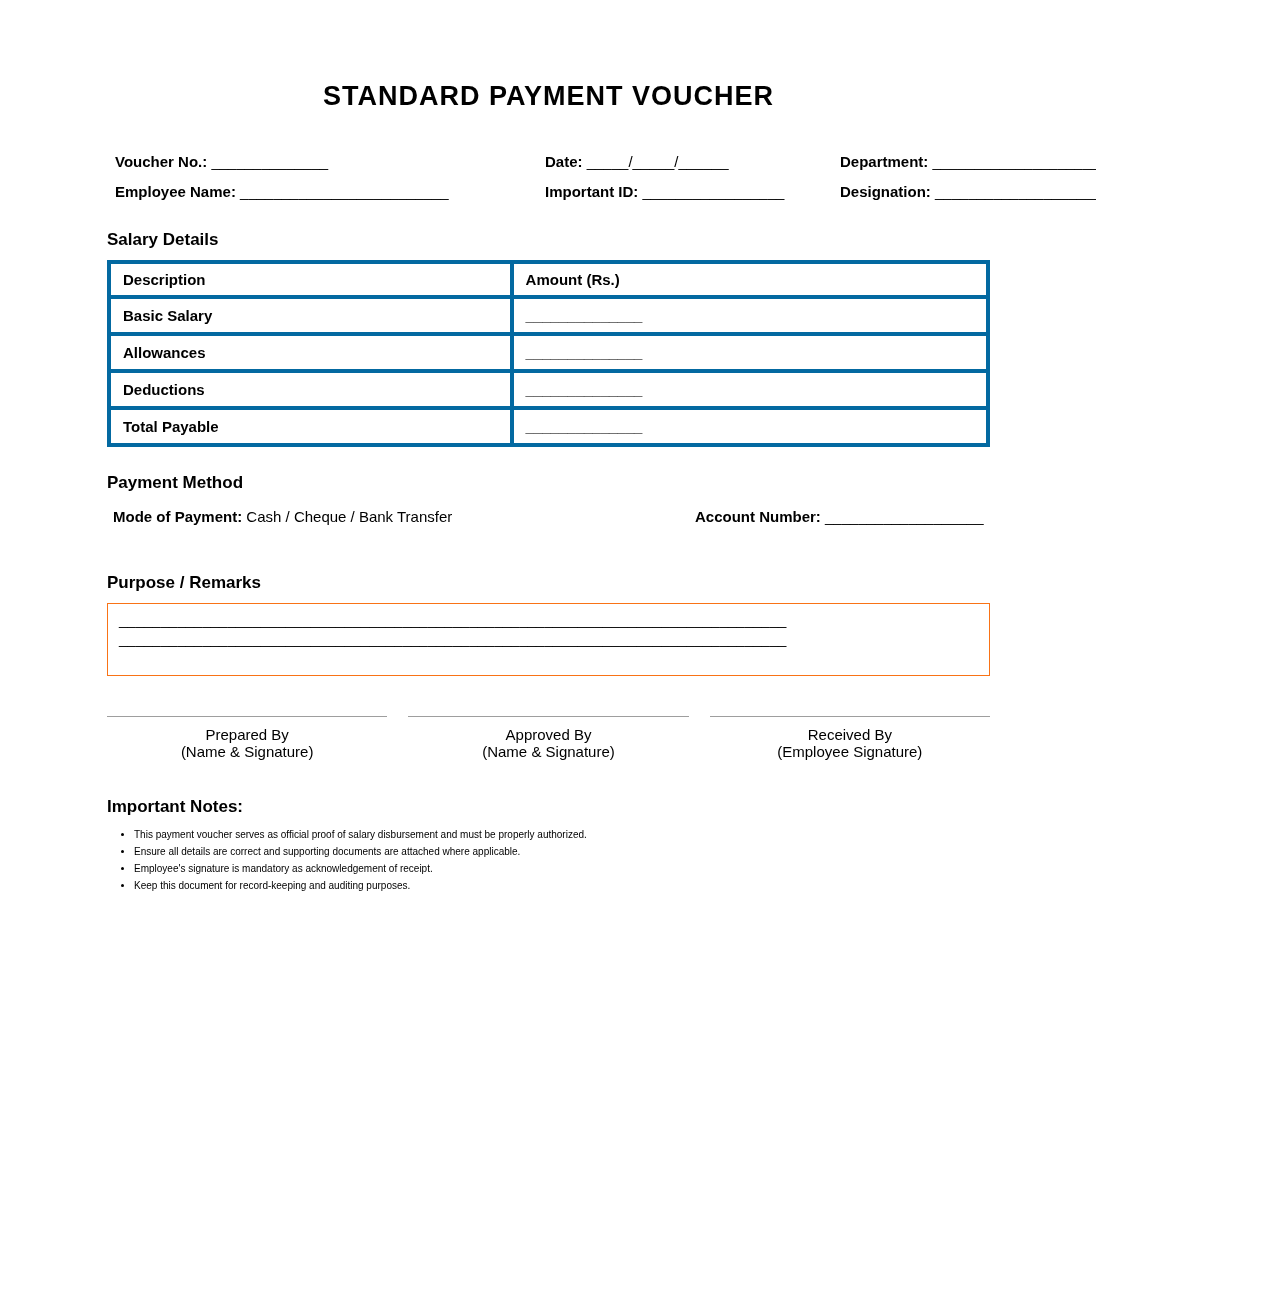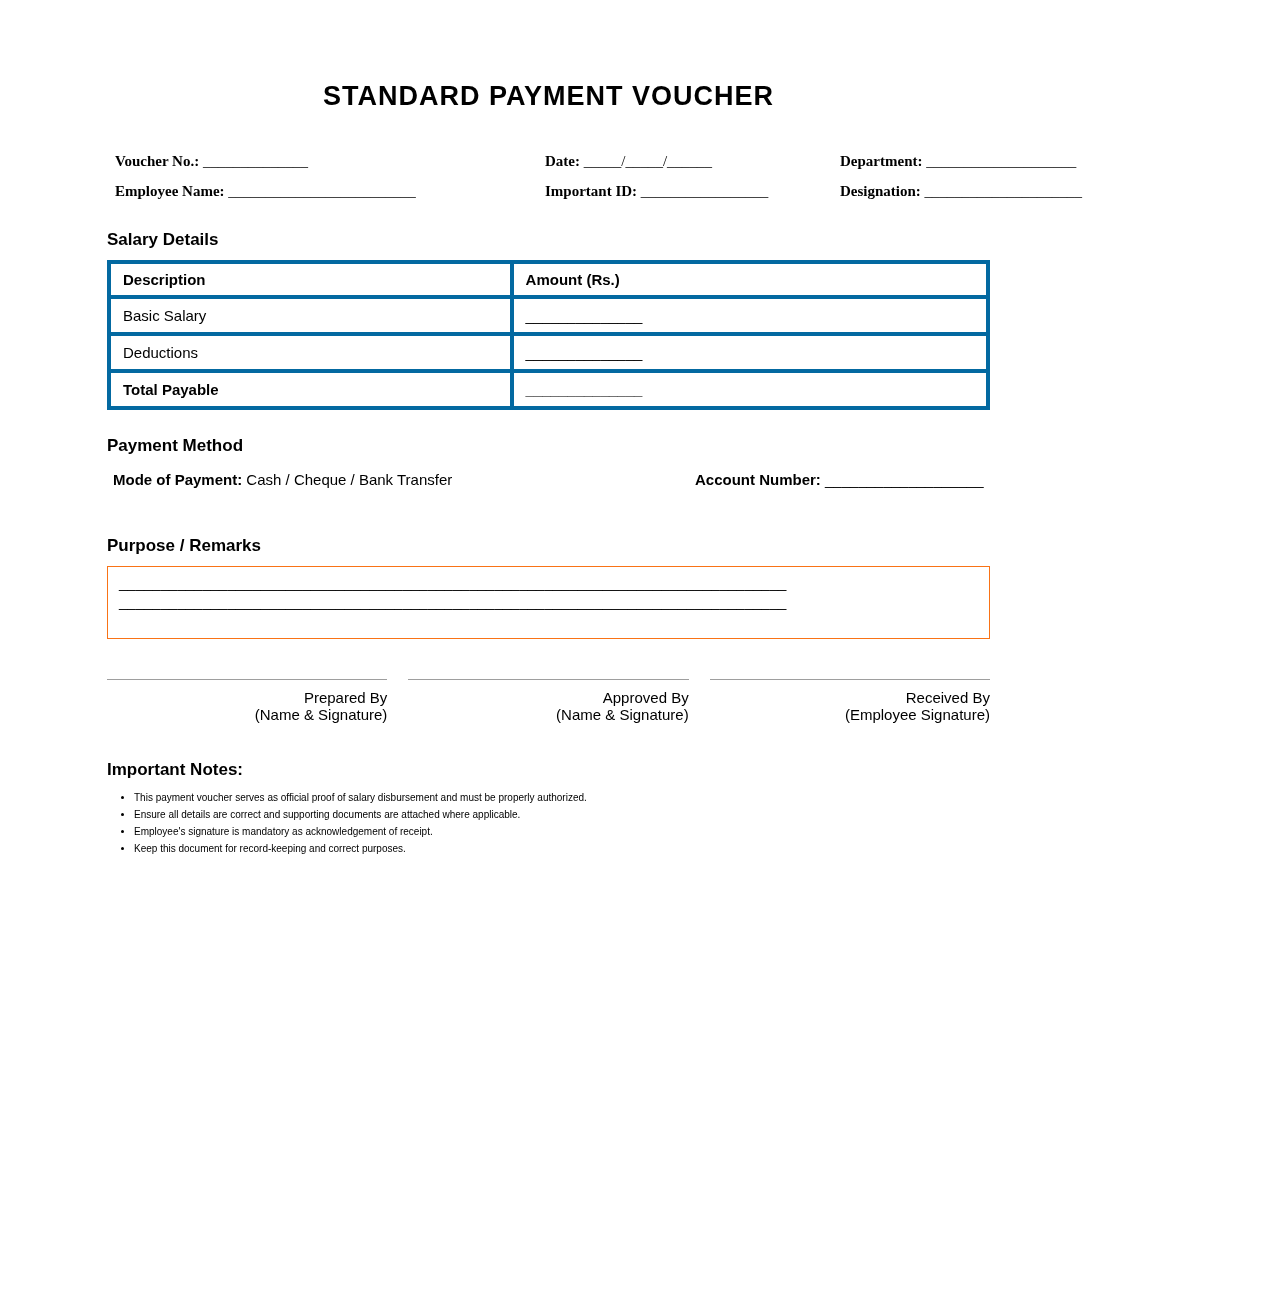--- a/index.html
+++ b/index.html
@@ -34,21 +34,21 @@
 
   
   .info-grid {
     display: grid;
     grid-template-columns: 430px 295px 1fr;
     row-gap: 11px;
     margin-top: 42px;
     padding-left: 8px;
     line-height: 19px;
   }
-  .field { white-space: nowrap; font-family: Liberation Serif, serif; }
+  .field { white-space: nowrap; }
   .field .lbl { font-weight: bold; }
   .blank { white-space: nowrap; letter-spacing: 0; }
 
   
   .section-heading {
     margin: 0;
     font-size: 17px;
     font-weight: bold;
     line-height: 1.1;
   }
@@ -63,21 +63,21 @@
     border-collapse: collapse;
     margin-top: 10px;
   }
   .salary-table th, .salary-table td {
     border: 4px solid #0369a1;
     text-align: left;
     font-size: 15px;
     vertical-align: middle;
   }
   .salary-table th { font-weight: bold; padding: 7px 12px; }
-  .salary-table td { font-weight: normal; padding: 8px 12px; }
+  .salary-table td { font-weight: bold; padding: 8px 12px; }
   .salary-table col.col-desc   { width: 45.8%; }
   .salary-table col.col-amount { width: 54.2%; }
   .salary-table tr.total-row td { font-weight: bold; }
 
   
   .payment-row {
     display: flex;
     margin-top: 15px;
     padding-left: 6px;
     line-height: 19px;
@@ -99,21 +99,21 @@
   
   .signatures {
     display: flex;
     gap: 21px;
     margin-top: 40px;
   }
   .sig-block {
     flex: 1;
     border-top: 1px solid #9e9e9e;
     padding-top: 9px;
-    text-align: right;
+    text-align: center;
     line-height: 17px;
   }
 
   
   .notes-list {
     margin: 9px 0 0 0;
     padding-left: 27px;
   }
   .notes-list li {
     font-size: 10px;
@@ -165,20 +165,24 @@
         <th>Description</th>
         <th>Amount (Rs.)</th>
       </tr>
     </thead>
     <tbody>
       <tr>
         <td>Basic Salary</td>
         <td class="blank">______________</td>
       </tr>
       <tr>
+        <td>Allowances</td>
+        <td class="blank">______________</td>
+      </tr>
+      <tr>
         <td>Deductions</td>
         <td class="blank">______________</td>
       </tr>
       <tr class="total-row">
         <td>Total Payable</td>
         <td class="blank">______________</td>
       </tr>
     </tbody>
   </table>
 
@@ -213,16 +217,16 @@
       <div>Received By</div>
       <div>(Employee Signature)</div>
     </div>
   </div>
 
   <h2 class="section-heading sec-notes">Important Notes:</h2>
   <ul class="notes-list">
     <li>This payment voucher serves as official proof of salary disbursement and must be properly authorized.</li>
     <li>Ensure all details are correct and supporting documents are attached where applicable.</li>
     <li>Employee's signature is mandatory as acknowledgement of receipt.</li>
-    <li>Keep this document for record-keeping and correct purposes.</li>
+    <li>Keep this document for record-keeping and auditing purposes.</li>
   </ul>
 
 </div>
 
 </body></html>

